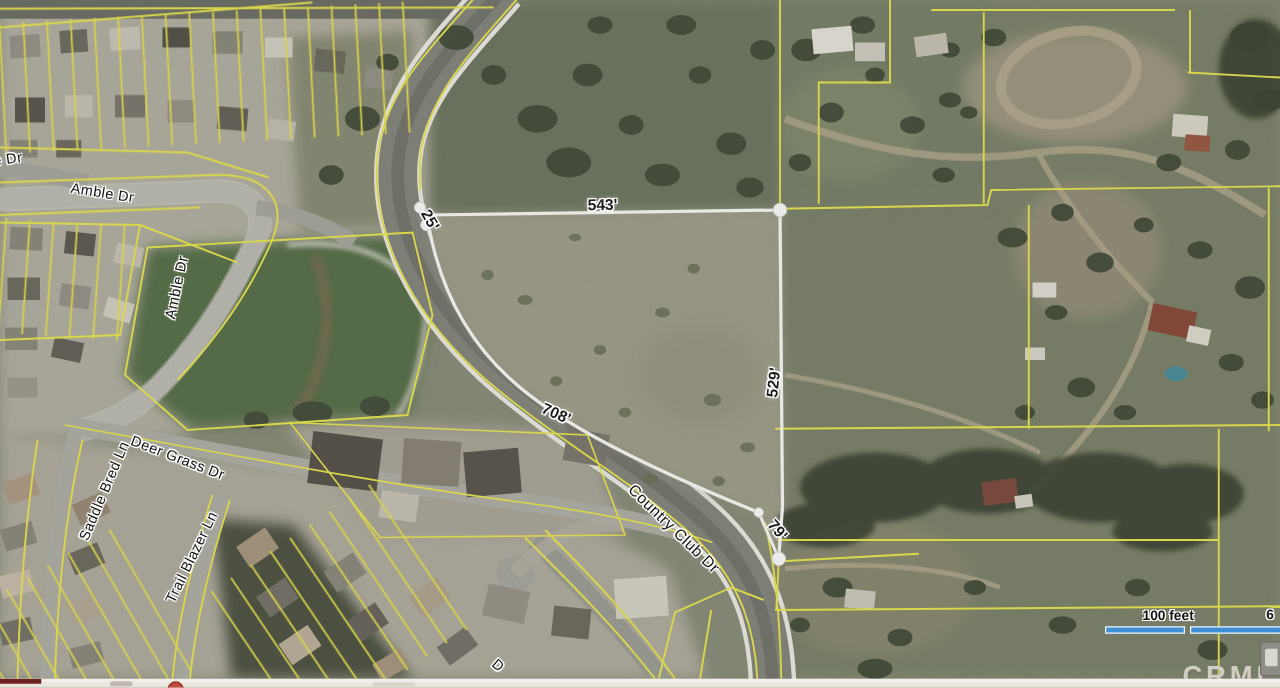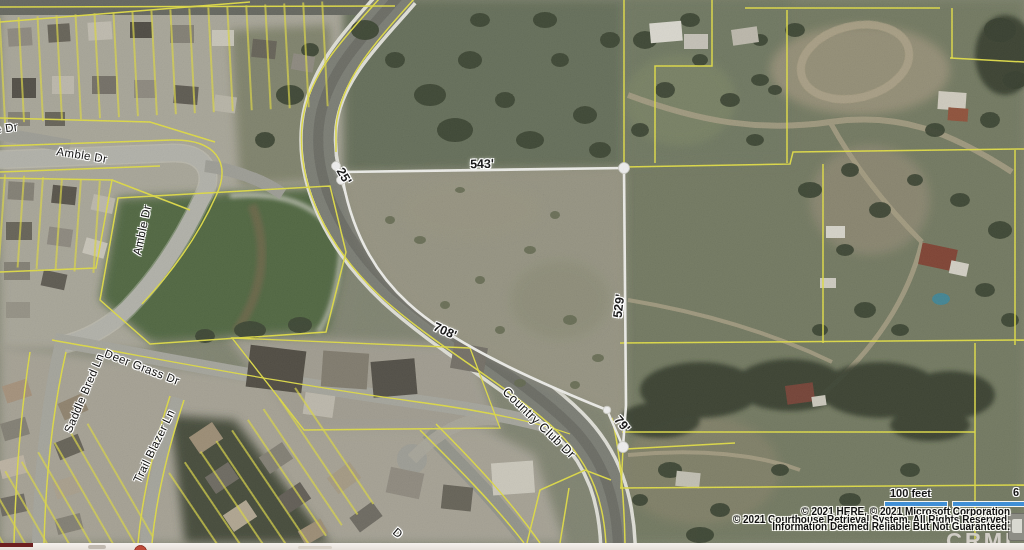--- a/index.html
+++ b/index.html
@@ -39,20 +39,21 @@
     text-shadow:0 0 1px rgba(120,118,110,.6);
     margin-left:41px;
   }
   .scalebar{
     position:absolute;top:501px;height:4px;background:#3f8fd6;
     border:1px solid #f5f5f0;z-index:48;
   }
   #scale-label{
     position:absolute;z-index:48;font-size:11px;font-weight:bold;color:#141414;
     text-shadow:-1px -1px 0 #fff,1px -1px 0 #fff,-1px 1px 0 #fff,1px 1px 0 #fff;
+    margin-left:24px;
   }
   #scale-label-2{
     position:absolute;z-index:48;font-size:11px;font-weight:bold;color:#141414;
     text-shadow:-1px -1px 0 #fff,1px -1px 0 #fff,-1px 1px 0 #fff,1px 1px 0 #fff;
   }
   #partial-logo{
     position:absolute;left:1008px;top:513px;width:16px;height:26px;z-index:49;
     background:#8d8d85;border-radius:3px 0 0 3px;border:1px solid #6e6e66;
   }
   #partial-logo:before{
@@ -432,25 +433,20 @@
   <div class="mlbl center" style="left:445px;top:331px;transform:translate(-50%,-50%) rotate(24deg);">708'</div>
   <div class="mlbl center" style="left:619px;top:306px;transform:translate(-50%,-50%) rotate(-83deg);">529'</div>
   <div class="mlbl center" style="left:622px;top:424px;transform:translate(-50%,-50%) rotate(50deg);">79'</div>
 
   <div id="scale-label" style="left:890px;top:487px;">100 feet</div>
   <div id="scale-label-2" style="left:1013px;top:486px;">6</div>
   <div class="scalebar" style="left:884px;width:62px;"></div>
   <div class="scalebar" style="left:952px;width:80px;"></div>
 
   <div id="watermark">CRMLS</div>
-  <div id="attribution">
-    <div>© 2021 HERE, © 2021 Microsoft Corporation</div>
-    <div>© 2021 Courthouse Retrieval System. All Rights Reserved.</div>
-    <div>Information Deemed Reliable But Not Guaranteed.</div>
-  </div>
   <div id="partial-logo"></div>
 </div>
 
 <div id="bottom-strip">
   <div class="strip-maroon"></div>
   <div class="strip-gray"></div>
   <div class="strip-red-circle"></div>
   <div class="strip-tan"></div>
 </div>
 

